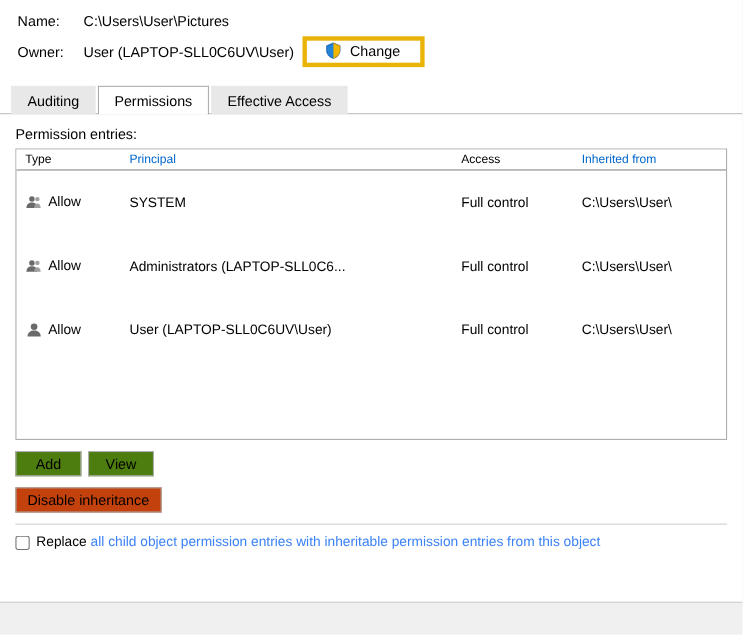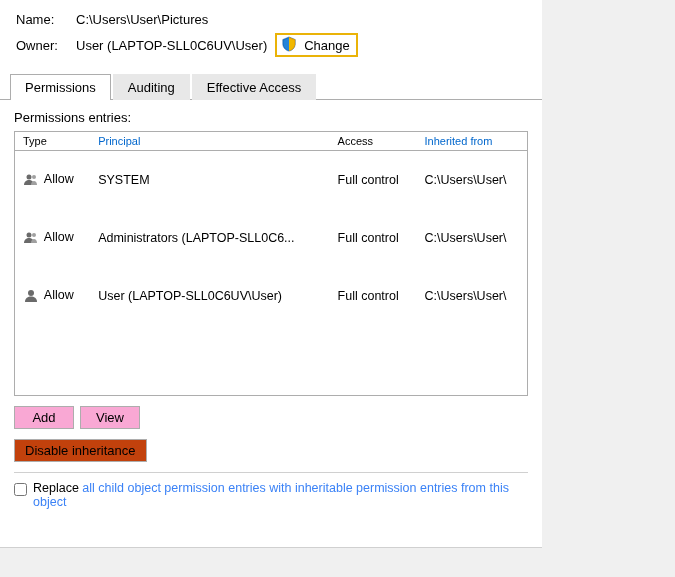--- a/index.html
+++ b/index.html
@@ -6,21 +6,21 @@
     body {
       font-family: 'Segoe UI', Tahoma, Geneva, Verdana, sans-serif;
       font-size: 13px;
       background: #f0f0f0;
       color: #000;
       width: 675px;
       min-height: 577px;
     }
     .dialog {
       background: #fff;
-      width: 542px;
+      width: 675px;
       min-height: 577px;
       padding: 0;
       display: flex;
       flex-direction: column;
     }
     .info-section {
       padding: 12px 16px 6px 16px;
     }
     .info-row {
       display: flex;
@@ -30,24 +30,24 @@
     .info-label {
       width: 60px;
       color: #000;
       font-weight: normal;
     }
     .info-value {
       color: #000;
     }
     .change-btn-wrap {
       display: inline-flex;
-      align-items: flex-end;
+      align-items: flex-start;
       margin-left: 8px;
-      border: 2px solid #eab308;
-      padding: 1px 4px;
+      border: 4px solid #eab308;
+      padding: 1px 16px;
     }
     .shield-icon {
       width: 18px;
       height: 18px;
       margin-right: 3px;
       display: inline-block;
     }
     .change-btn {
       background: none;
       border: none;
@@ -133,21 +133,21 @@
       height: 70px;
     }
     .button-row {
       display: flex;
       gap: 6px;
       margin-bottom: 10px;
     }
     .win-button {
       padding: 3px 14px;
       border: 1px solid #adadad;
-      background: #f9a8d4;
+      background: #4d7c0f;
       cursor: pointer;
       font-size: 13px;
       font-family: inherit;
       min-width: 60px;
     }
     .win-button-wide {
       padding: 3px 10px;
       border: 1px solid #adadad;
       background: #c2410c;
       cursor: pointer;
@@ -200,27 +200,27 @@
             <path d="M9 2.5 L15 5 L15 9 C15 12.5 12 15.5 9 16 L9 2.5Z" fill="#f0b800"></path>
             <path d="M9 2.5 L3 5 L3 9 C3 12.5 6 15.5 9 16 L9 2.5Z" fill="#2484d8"></path>
           </svg>
         </span>
         <button class="change-btn">Change</button>
       </span>
     </div>
   </div>
 
   <div class="tabs">
+    <div class="tab">Auditing</div>
     <div class="tab active">Permissions</div>
-    <div class="tab">Auditing</div>
     <div class="tab">Effective Access</div>
   </div>
 
   <div class="content-area">
-    <p class="section-label">Permissions entries:</p>
+    <p class="section-label">Permission entries:</p>
 
     <div class="permission-table-wrap">
       <table class="permission-table">
         <thead>
           <tr class="header-row">
             <th>Type</th>
             <th class="highlighted">Principal</th>
             <th>Access</th>
             <th class="highlighted">Inherited from</th>
           </tr>

